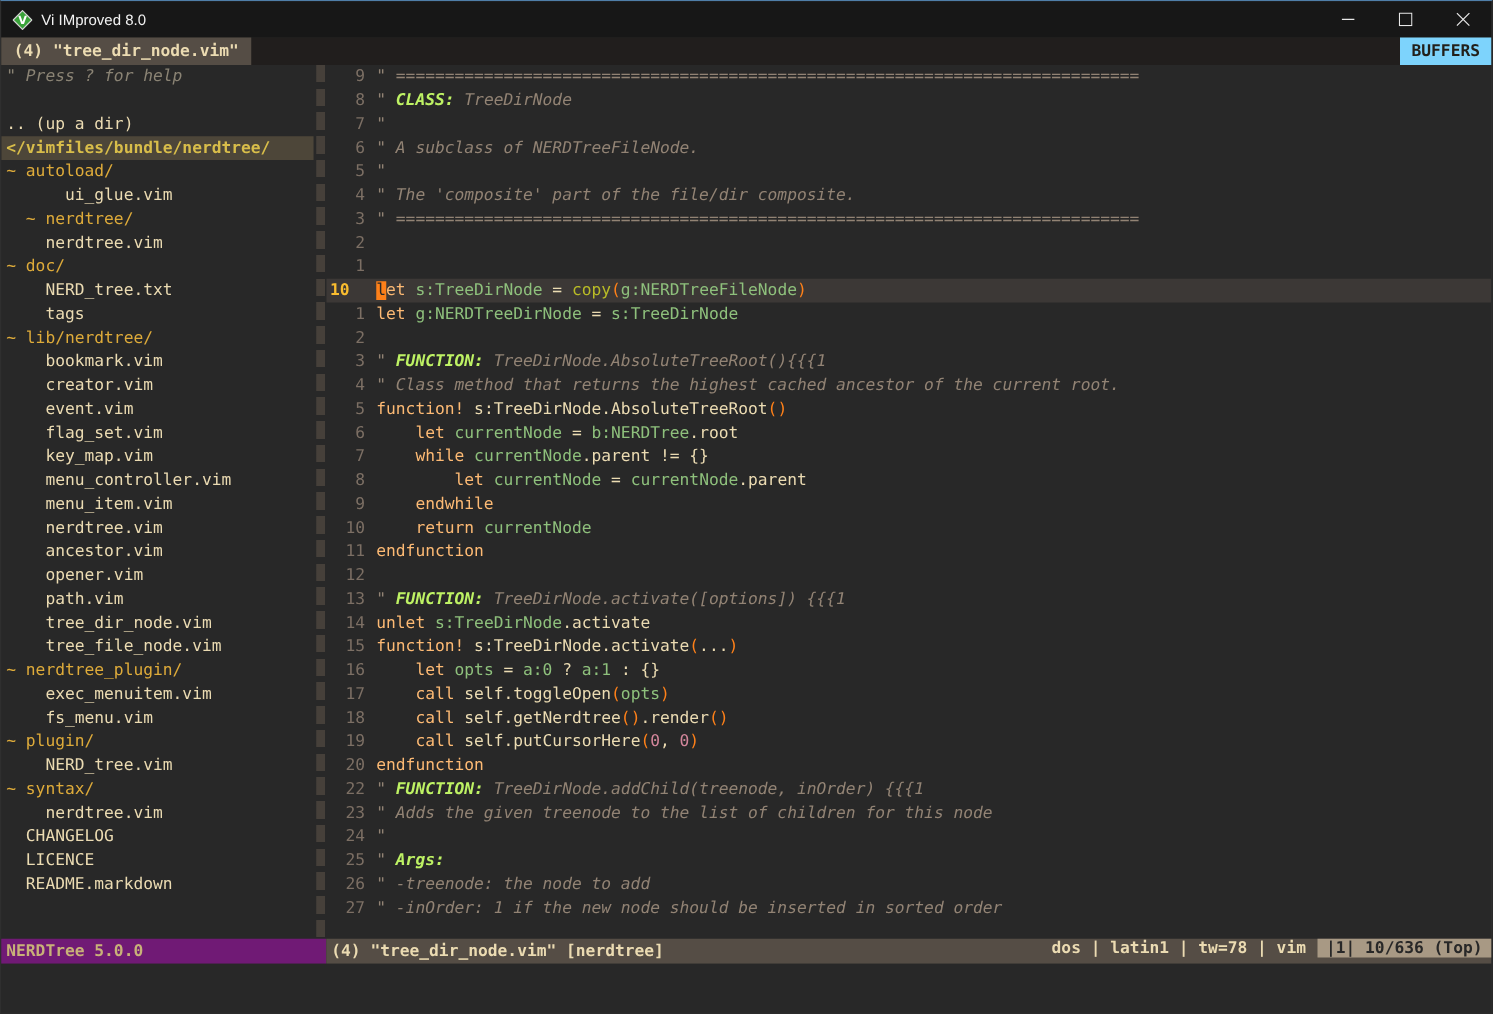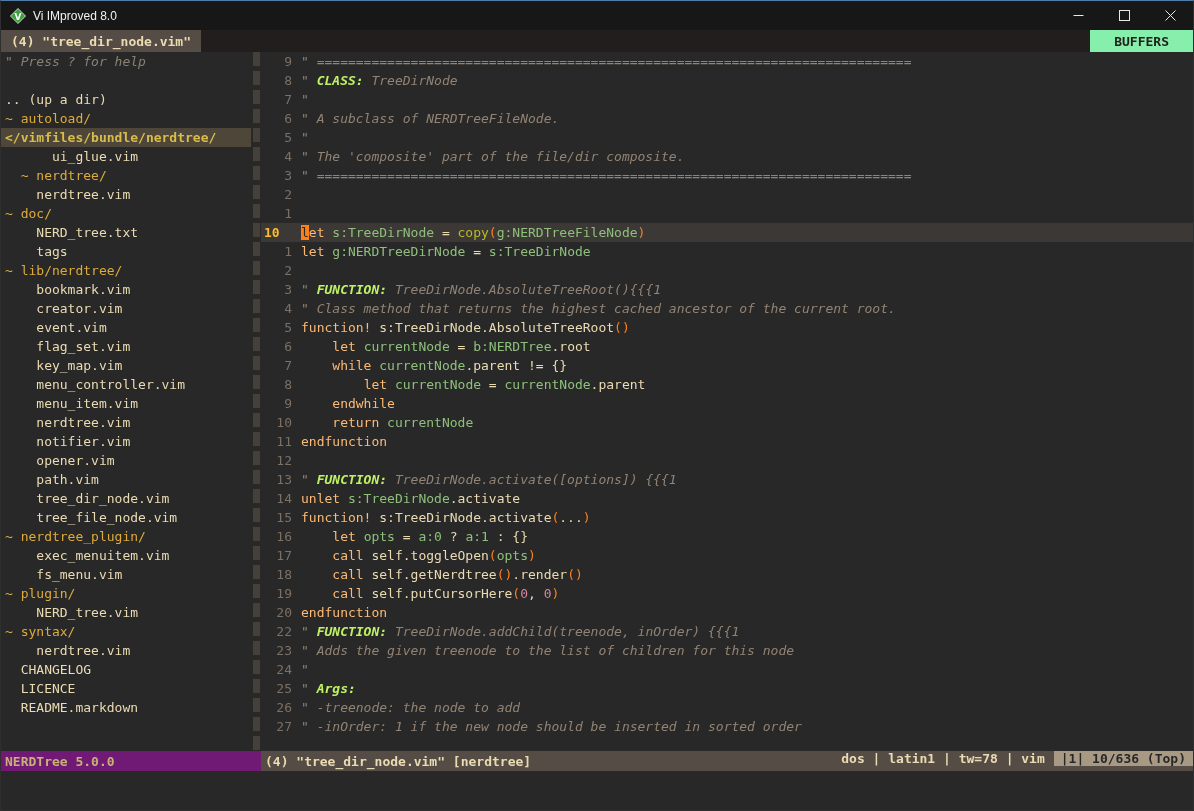--- a/index.html
+++ b/index.html
@@ -9,21 +9,21 @@
   
   .titlebar{flex:0 0 29px;background:#171717;display:flex;align-items:center}
   .title-icon{margin:0 7px 0 9px;display:flex;align-items:center}
   .title-text{color:#f2f2f2;font:12px "Liberation Sans",sans-serif}
   .win-controls{margin-left:auto;display:flex;height:100%}
   .wbtn{width:46px;display:flex;align-items:center;justify-content:center;cursor:default}
   
   .tabline{flex:0 0 22px;background:#211e1d;display:flex;align-items:stretch;
            font:bold 13px "DejaVu Sans Mono",monospace}
   .tab{background:#554d45;color:#ebdbb2;display:flex;align-items:center;padding:0 10px;white-space:pre}
-  .buffers{margin-left:auto;background:#86efac;color:#221f1a;display:flex;align-items:center;padding:0 24px}
+  .buffers{margin-left:auto;background:#7dd3fc;color:#221f1a;display:flex;align-items:center;padding:0 9px}
   
   .main{flex:1 1 auto;display:flex;overflow:hidden;font:13px "DejaVu Sans Mono",monospace;line-height:19px}
   .tree{flex:0 0 250px;overflow:hidden}
   .trow{height:19px;white-space:pre;padding-left:4px;color:#ebdbb2}
   .t-help{color:#8a8374;font-style:italic}
   .t-updir{color:#ebdbb2}
   .t-root{background:#4d4639;color:#d8bd4a;font-weight:bold}
   .t-dir{color:#deab3a}
   .t-file{color:#ebdbb2}
   .vsep{flex:0 0 10px;display:flex;justify-content:center}
@@ -91,38 +91,38 @@
   <div class="tabline">
     <div class="tab">(4) "tree_dir_node.vim"</div>
     <div class="buffers">BUFFERS</div>
   </div>
 
   <div class="main">
     <div class="tree">
         <div class="trow t-help">" Press ? for help</div>
         <div class="trow t-blank"></div>
         <div class="trow t-updir">.. (up a dir)</div>
+        <div class="trow t-root">&lt;/vimfiles/bundle/nerdtree/</div>
         <div class="trow t-dir">~ autoload/</div>
-        <div class="trow t-root">&lt;/vimfiles/bundle/nerdtree/</div>
         <div class="trow t-file">      ui_glue.vim</div>
         <div class="trow t-dir">  ~ nerdtree/</div>
         <div class="trow t-file">    nerdtree.vim</div>
         <div class="trow t-dir">~ doc/</div>
         <div class="trow t-file">    NERD_tree.txt</div>
         <div class="trow t-file">    tags</div>
         <div class="trow t-dir">~ lib/nerdtree/</div>
         <div class="trow t-file">    bookmark.vim</div>
         <div class="trow t-file">    creator.vim</div>
         <div class="trow t-file">    event.vim</div>
         <div class="trow t-file">    flag_set.vim</div>
         <div class="trow t-file">    key_map.vim</div>
         <div class="trow t-file">    menu_controller.vim</div>
         <div class="trow t-file">    menu_item.vim</div>
         <div class="trow t-file">    nerdtree.vim</div>
-        <div class="trow t-file">    notifier.vim</div>
+        <div class="trow t-file">    ancestor.vim</div>
         <div class="trow t-file">    opener.vim</div>
         <div class="trow t-file">    path.vim</div>
         <div class="trow t-file">    tree_dir_node.vim</div>
         <div class="trow t-file">    tree_file_node.vim</div>
         <div class="trow t-dir">~ nerdtree_plugin/</div>
         <div class="trow t-file">    exec_menuitem.vim</div>
         <div class="trow t-file">    fs_menu.vim</div>
         <div class="trow t-dir">~ plugin/</div>
         <div class="trow t-file">    NERD_tree.vim</div>
         <div class="trow t-dir">~ syntax/</div>

